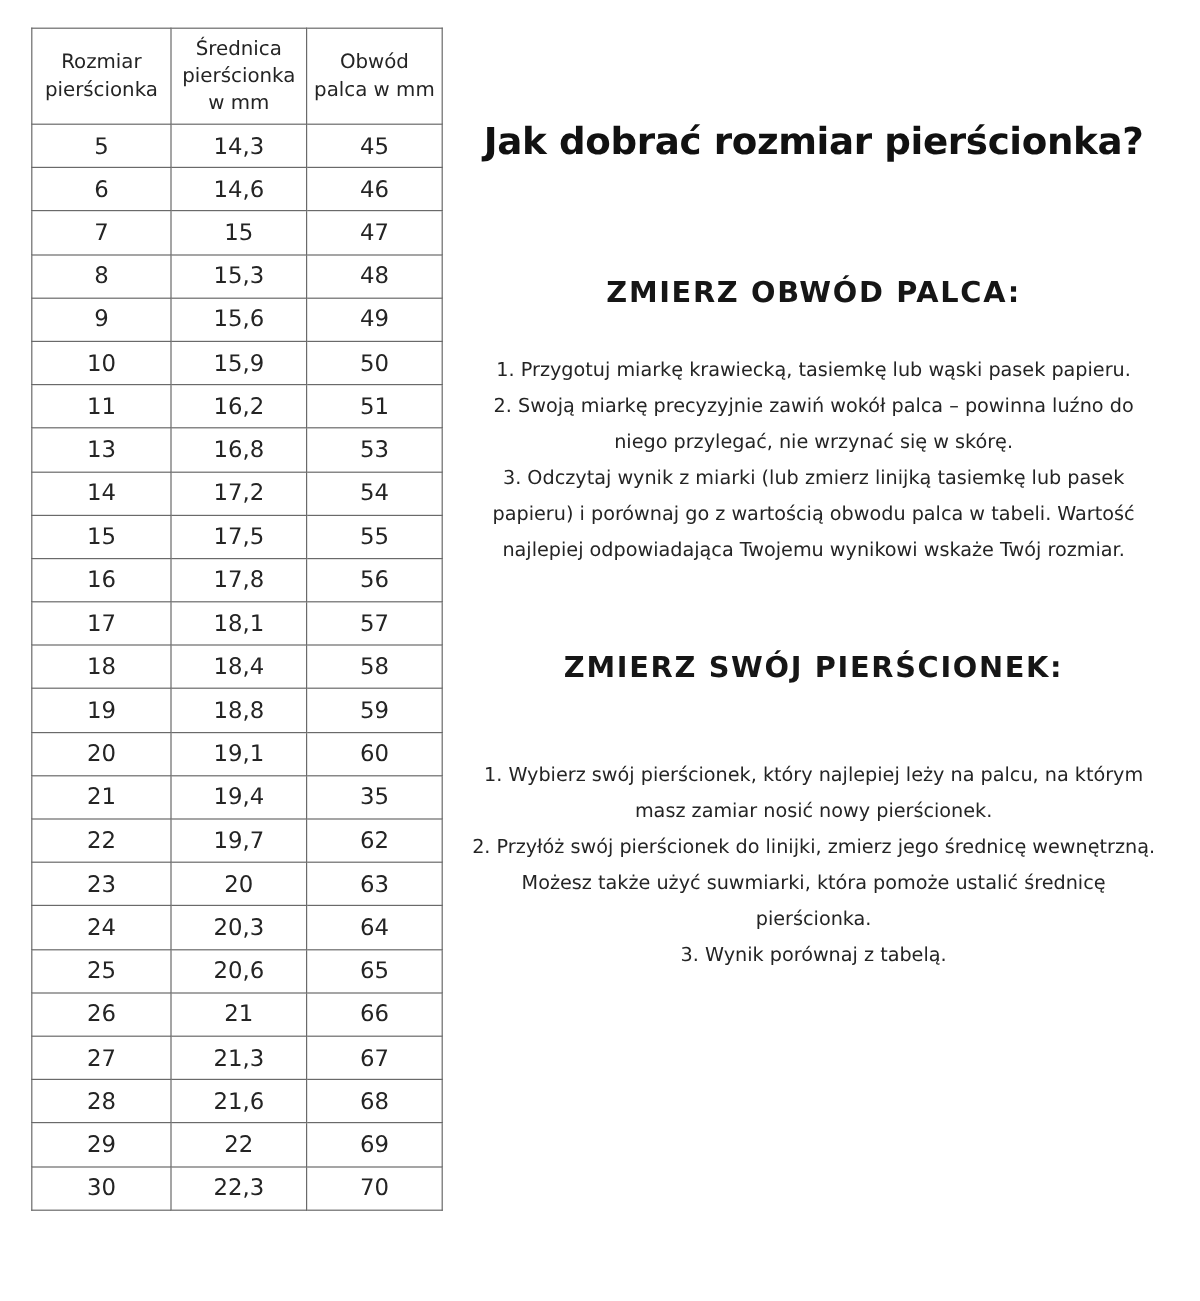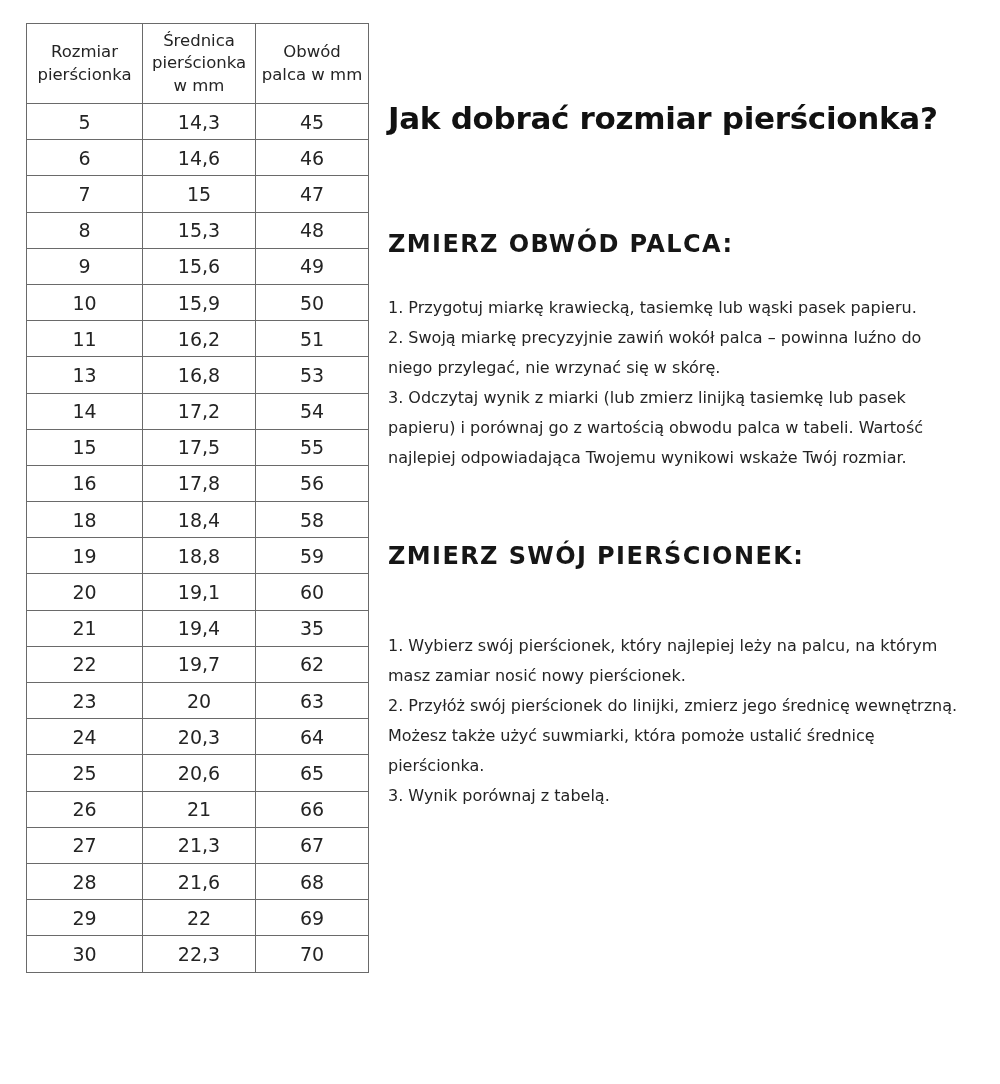--- a/index.html
+++ b/index.html
@@ -39,20 +39,21 @@
   table.size-table td {
     height: 35.2px;
     font-size: 19px;
   }
 
   
   .guide {
     position: absolute;
     left: 388px; top: 0;
     width: 580px;
+    text-align: center;
     color: #1e1e1e;
   }
   .guide h1 {
     margin: 100px 0 0 0;
     font-size: 31px;
     line-height: 37px;
     font-weight: 700;
     letter-spacing: -0.3px;
     color: #111111;
   }
@@ -140,20 +141,25 @@
         <td>15</td>
         <td>17,5</td>
         <td>55</td>
       </tr>
       <tr>
         <td>16</td>
         <td>17,8</td>
         <td>56</td>
       </tr>
       <tr>
+        <td>17</td>
+        <td>18,1</td>
+        <td>57</td>
+      </tr>
+      <tr>
         <td>18</td>
         <td>18,4</td>
         <td>58</td>
       </tr>
       <tr>
         <td>19</td>
         <td>18,8</td>
         <td>59</td>
       </tr>
       <tr>

